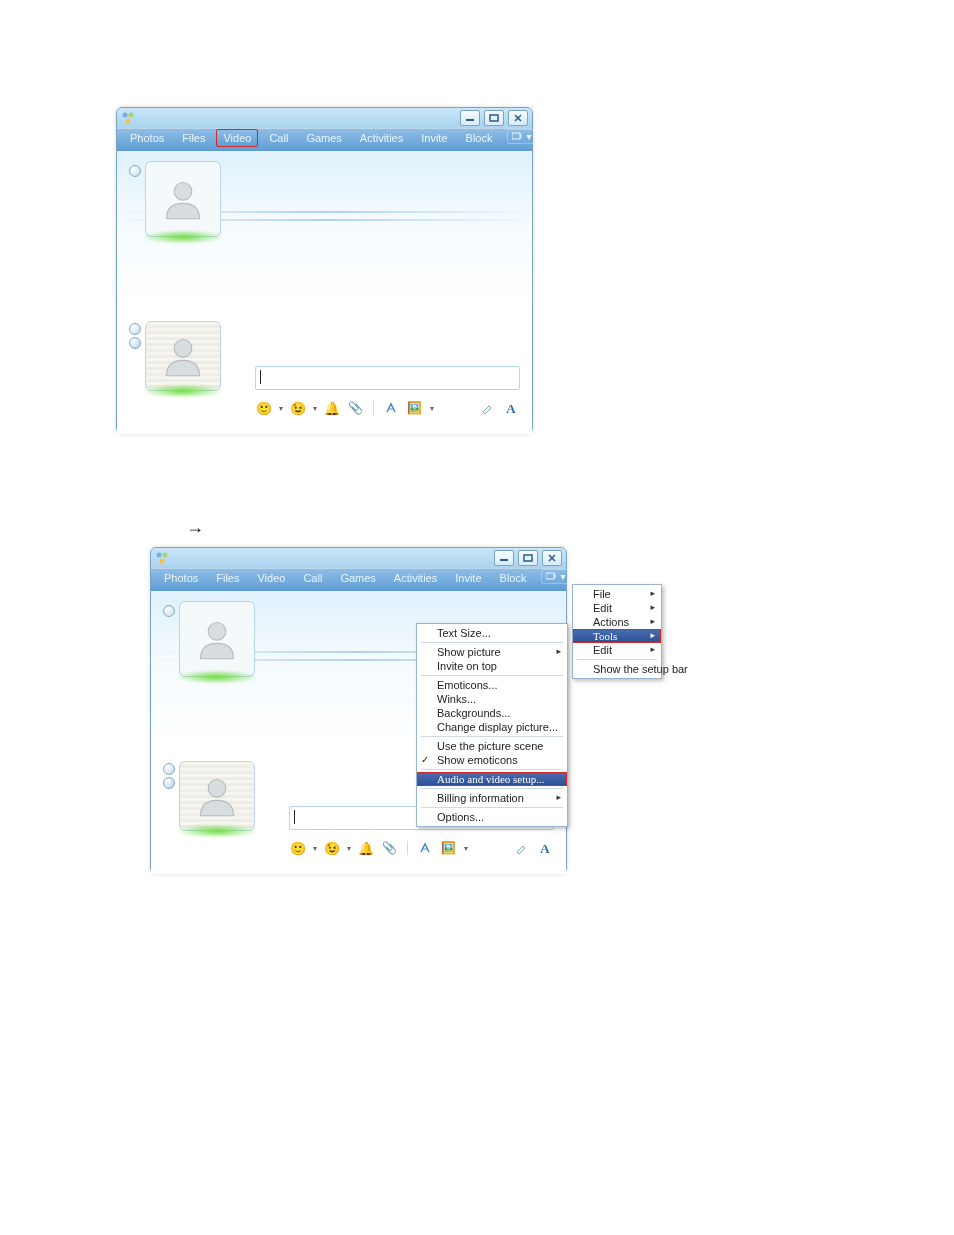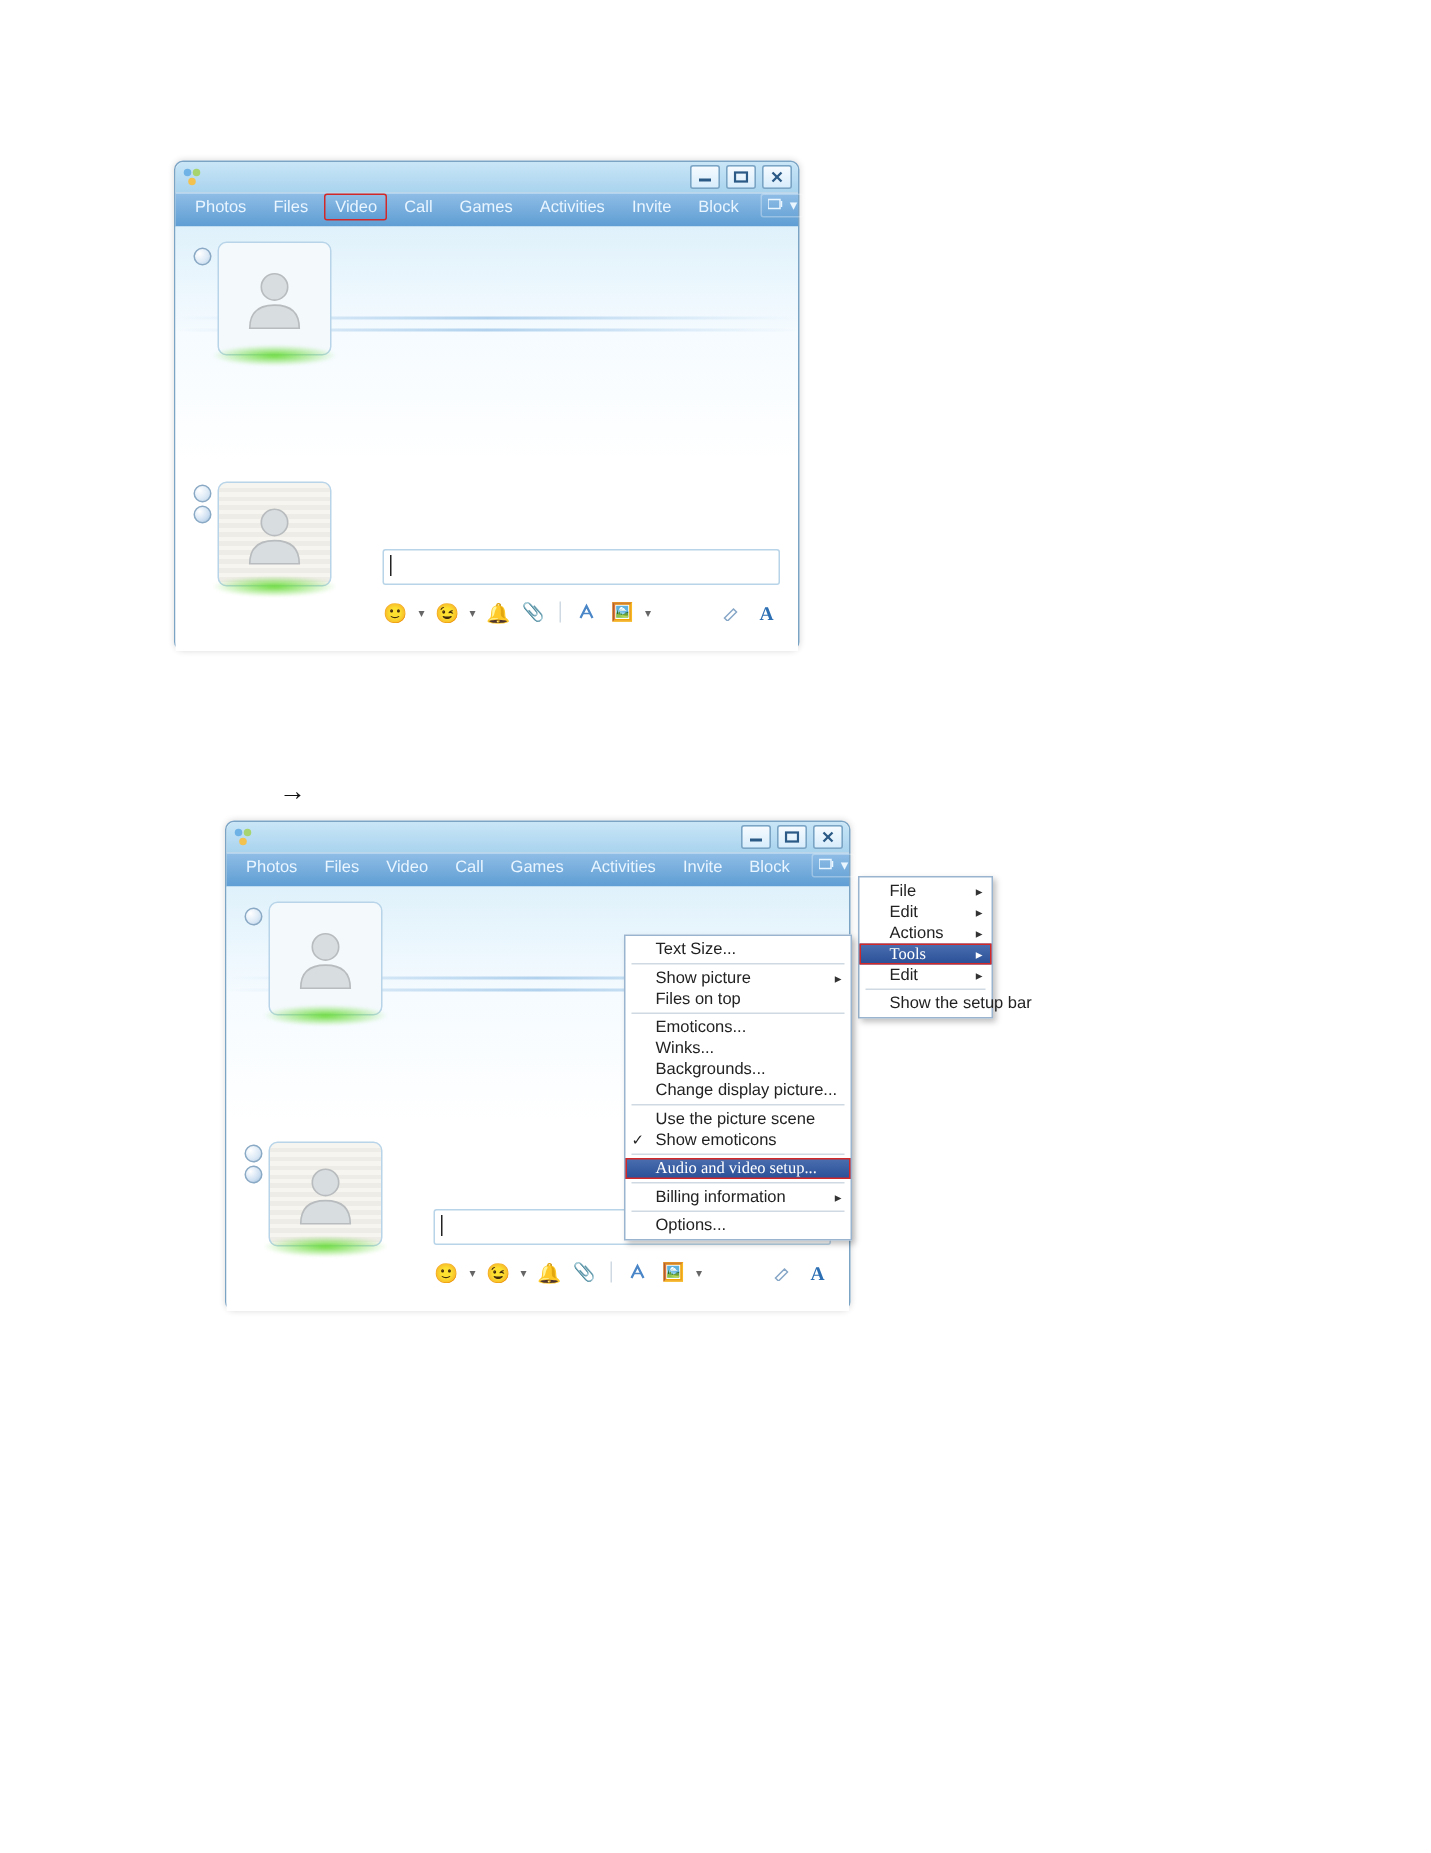--- a/index.html
+++ b/index.html
@@ -139,21 +139,21 @@
   
   .dropdown {
     position:absolute;
     background:#fff;
     border:1px solid #9ab4cf;
     box-shadow:2px 2px 4px rgba(0,0,0,.25);
     font-size:11px;
     padding:2px 0;
   }
   .dd-item {
-    display:flex; align-items:center;
+    display:flex; align-items:flex-start;
     padding:1px 10px 1px 20px;
     min-width:0;
     white-space:nowrap;
     position:relative;
   }
   .dd-arrow { position:absolute; right:6px; font-size:9px; color:#333; }
   .dd-sep { height:1px; background:#cfd9e3; margin:2px 4px; }
   .dd-check { position:absolute; left:4px; font-size:10px; }
   .dd-item.selected {
     background: linear-gradient(#4b6fb0, #2a4f96);
@@ -413,21 +413,21 @@
     <div class="dropdown tools-submenu">
       <div class="dd-item">
           <span>Text Size...</span>
         </div>
       <div class="dd-sep"></div>
       <div class="dd-item">
           <span>Show picture</span>
           <span class="dd-arrow">▸</span>
         </div>
       <div class="dd-item">
-          <span>Files on top</span>
+          <span>Invite on top</span>
         </div>
       <div class="dd-sep"></div>
       <div class="dd-item">
           <span>Emoticons...</span>
         </div>
       <div class="dd-item">
           <span>Winks...</span>
         </div>
       <div class="dd-item">
           <span>Backgrounds...</span>

